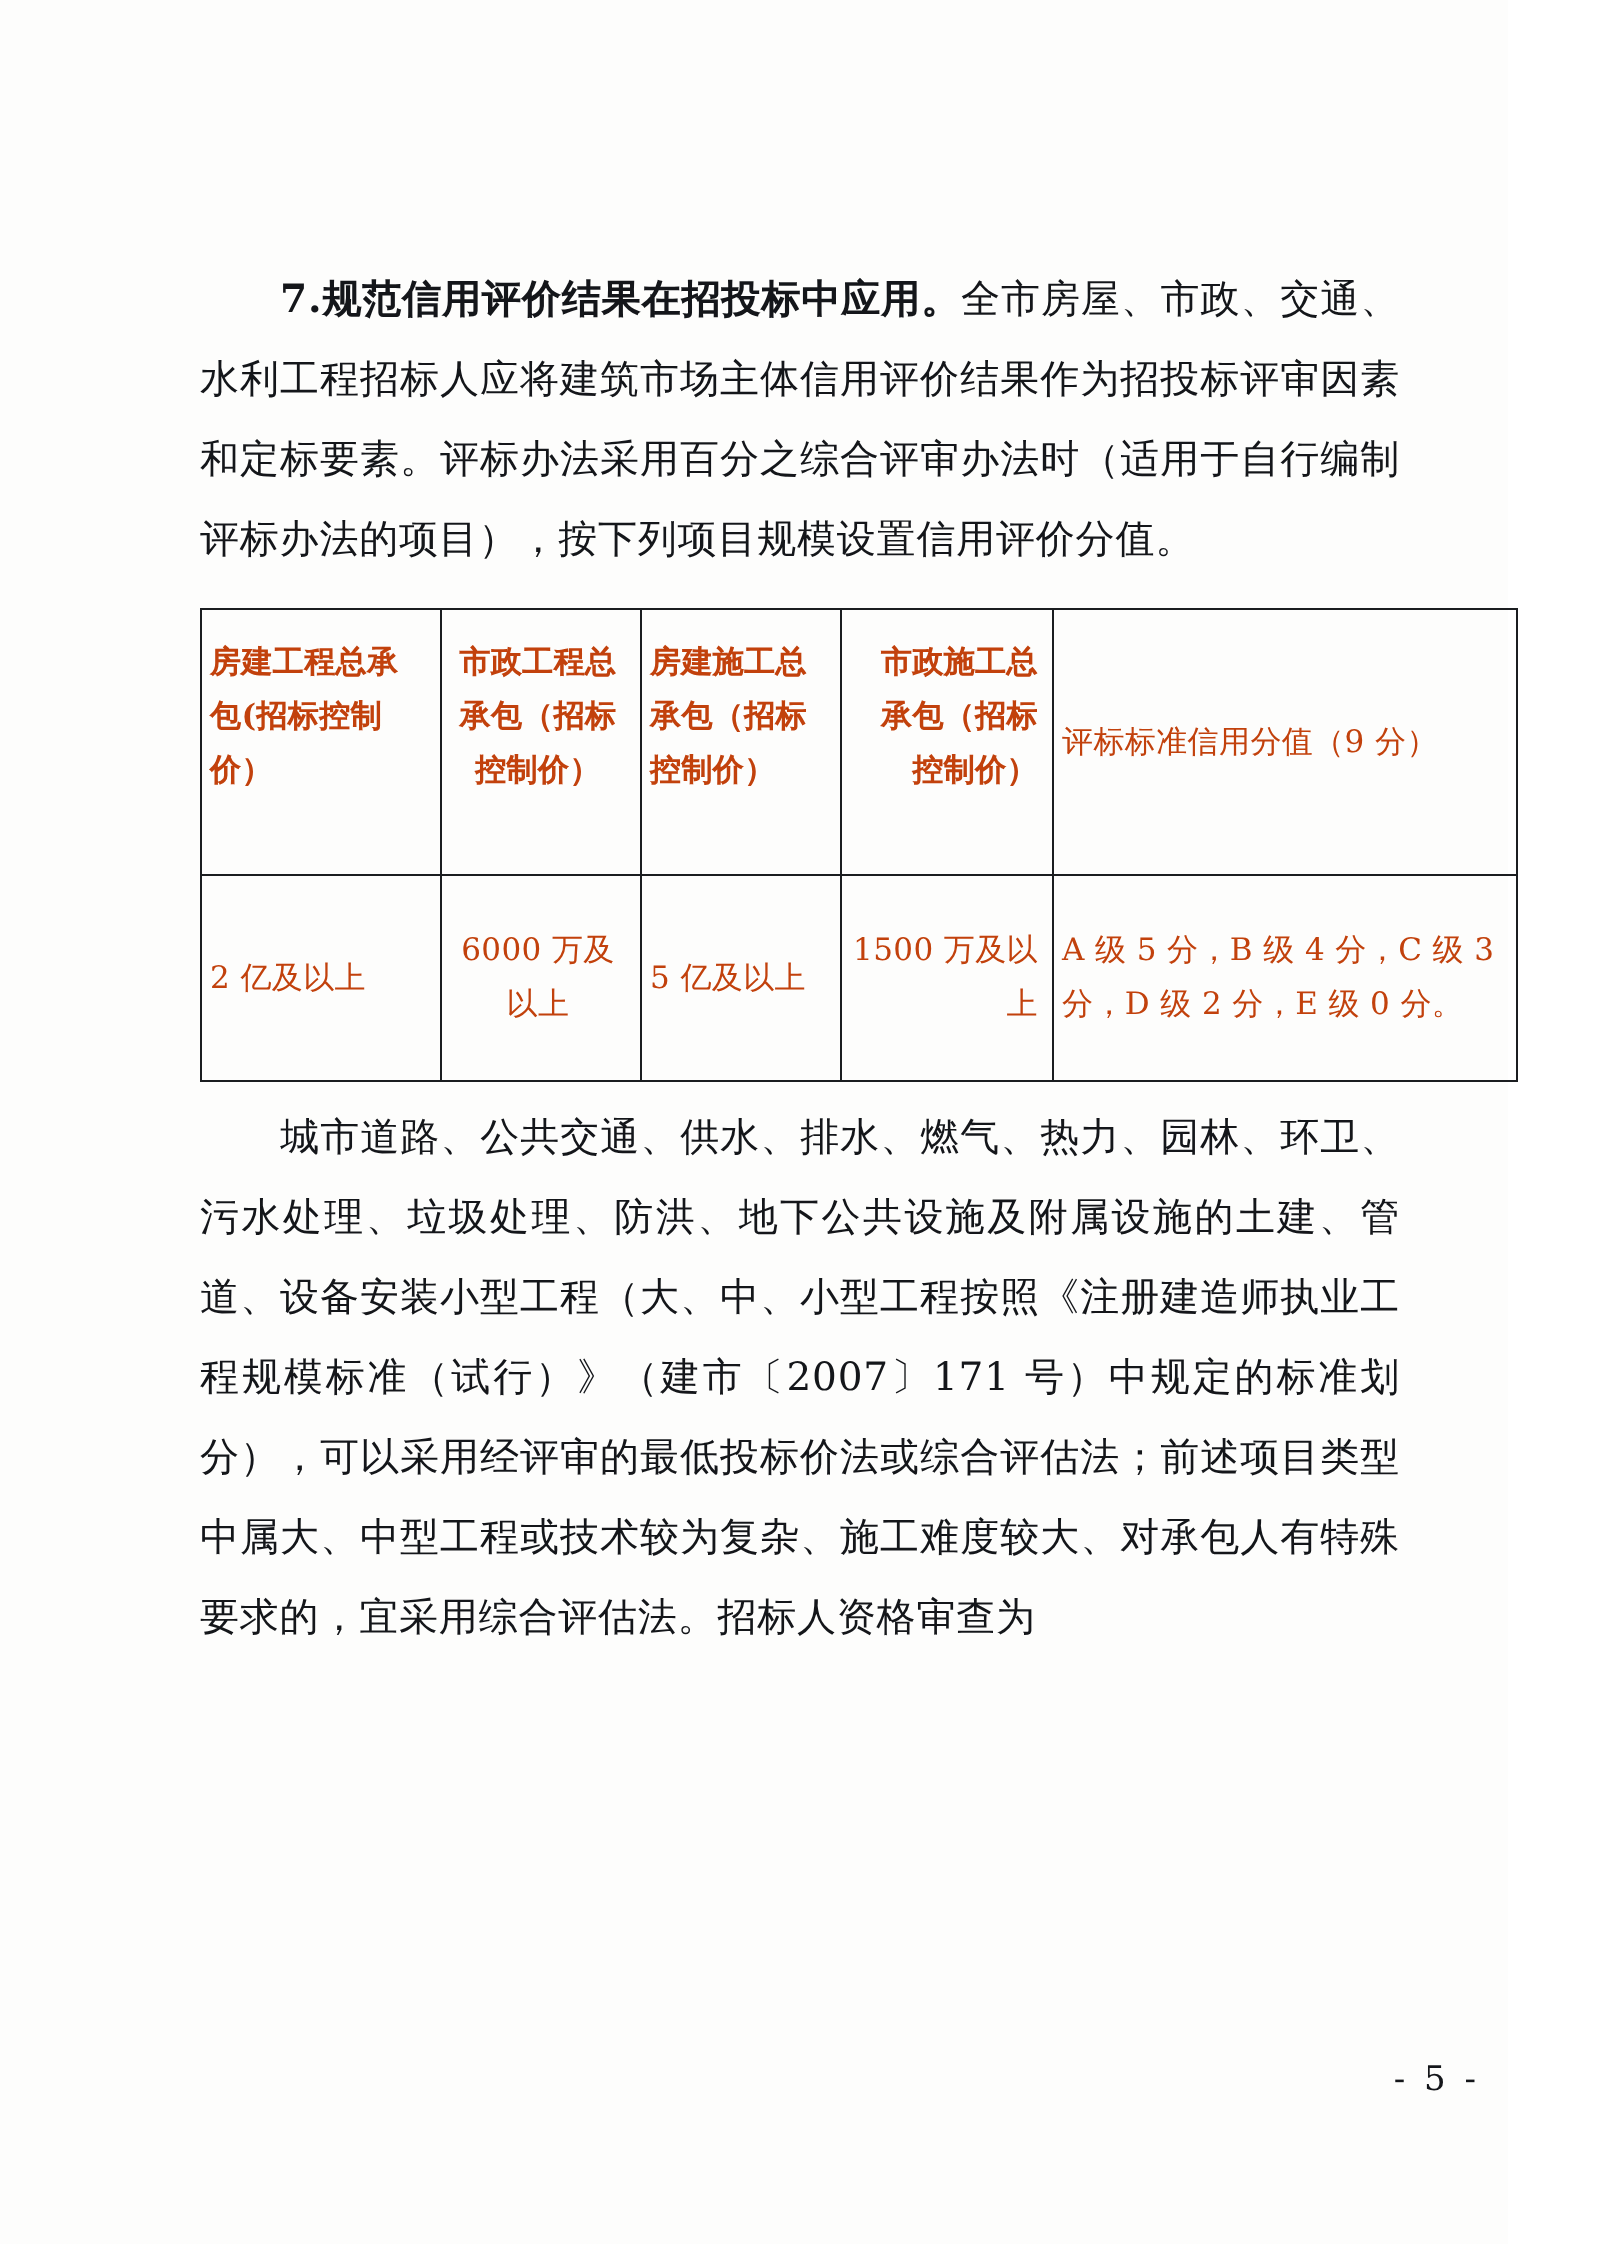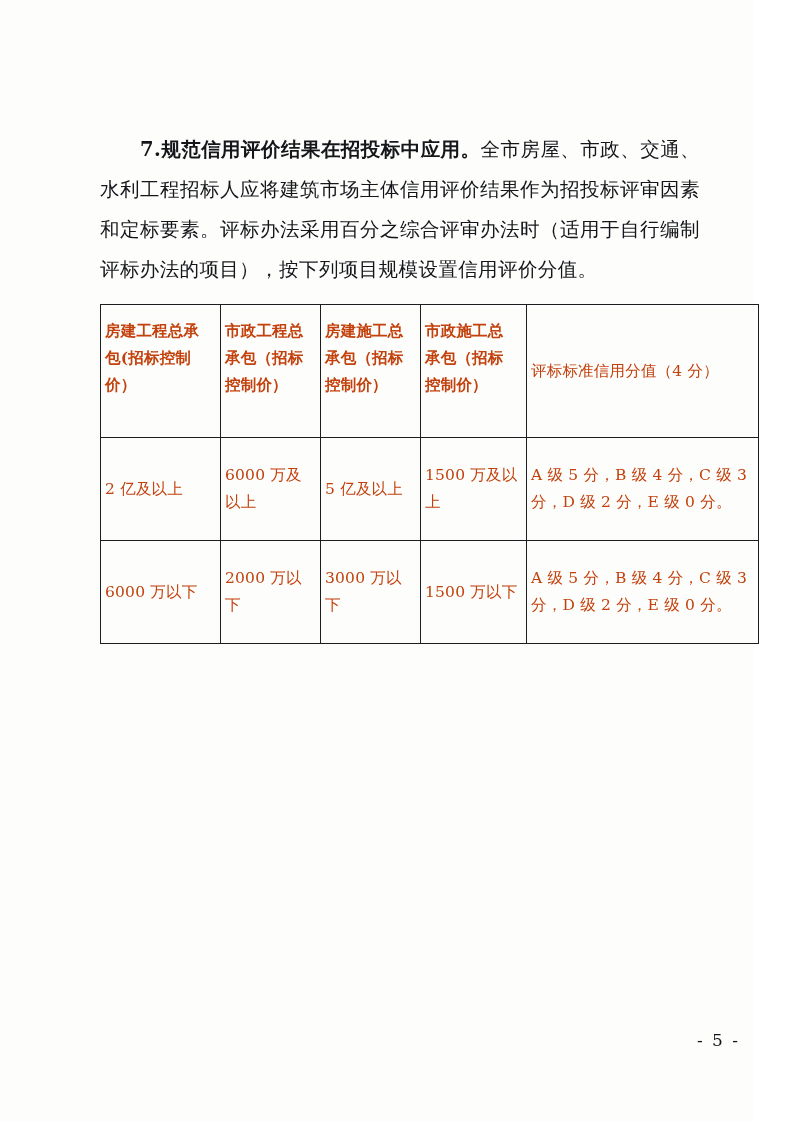--- a/index.html
+++ b/index.html
@@ -63,23 +63,23 @@
   table.score-table td.head {
     font-weight: bold;
     vertical-align: top;
     padding-top: 12px;
   }
   table.score-table td.head-wide {
     font-weight: normal;
     vertical-align: middle;
   }
   .col1 { width: 108px; }
-  .col2 { width: 88px; }
+  .col2 { width: 88px; text-align: center; }
   .col3 { width: 88px; }
-  .col4 { width: 94px; }
+  .col4 { width: 94px; text-align: right; }
   .col5 { width: 220px; }
   .head-row td { height: 112px; }
   .body-row td { height: 86px; }
   .note {
     margin-top: 12px;
   }
   .footer-page {
     position: absolute;
     left: 0;
     top: 1030px;
@@ -106,37 +106,33 @@
       <span class="indent"></span><span class="bold">7.</span><span class="bold">规范信用评价结果在招投标中应用。</span><span>全市房屋、市政、交通、水利工程招标人应将建筑市场主体信用评价结果作为招投标评审因素和定标要素。评标办法采用百分之综合评审办法时（适用于自行编制评标办法的项目），按下列项目规模设置信用评价分值。</span>
     </p>
 
     <table class="score-table">
       <tbody>
           <tr class="head-row">
         <td class="head col1">房建工程总承包(招标控制价）</td>
         <td class="head col2">市政工程总承包（招标控制价）</td>
         <td class="head col3">房建施工总承包（招标控制价）</td>
         <td class="head col4">市政施工总承包（招标控制价）</td>
-        <td class="head-wide col5">评标标准信用分值（4 分）</td>
+        <td class="head-wide col5">评标标准信用分值（9 分）</td>
       </tr>
       <tr class="body-row">
         <td class="col1">2 亿及以上</td>
         <td class="col2">6000 万及以上</td>
         <td class="col3">5 亿及以上</td>
         <td class="col4">1500 万及以上</td>
         <td class="col5">A 级 5 分，B 级 4 分，C 级 3 分，D 级 2 分，E 级 0 分。</td>
       </tr>
-      <tr class="body-row">
-        <td class="col1">6000 万以下</td>
-        <td class="col2">2000 万以下</td>
-        <td class="col3">3000 万以下</td>
-        <td class="col4">1500 万以下</td>
-        <td class="col5">A 级 5 分，B 级 4 分，C 级 3 分，D 级 2 分，E 级 0 分。</td>
-      </tr>
     </tbody>
       </table>
 
 
+    <p class="para tail-para">
+      <span class="indent"></span><span>城市道路、公共交通、供水、排水、燃气、热力、园林、环卫、污水处理、垃圾处理、防洪、地下公共设施及附属设施的土建、管道、设备安装小型工程（大、中、小型工程按照《注册建造师执业工程规模标准（试行）》（建市〔2007〕171 号）中规定的标准划分），可以采用经评审的最低投标价法或综合评估法；前述项目类型中属大、中型工程或技术较为复杂、施工难度较大、对承包人有特殊要求的，宜采用综合评估法。招标人资格审查为</span>
+    </p>
 
   </div>
 
   <div class="footer-page">- 5 -</div>
 </div>
 
 </body></html>

